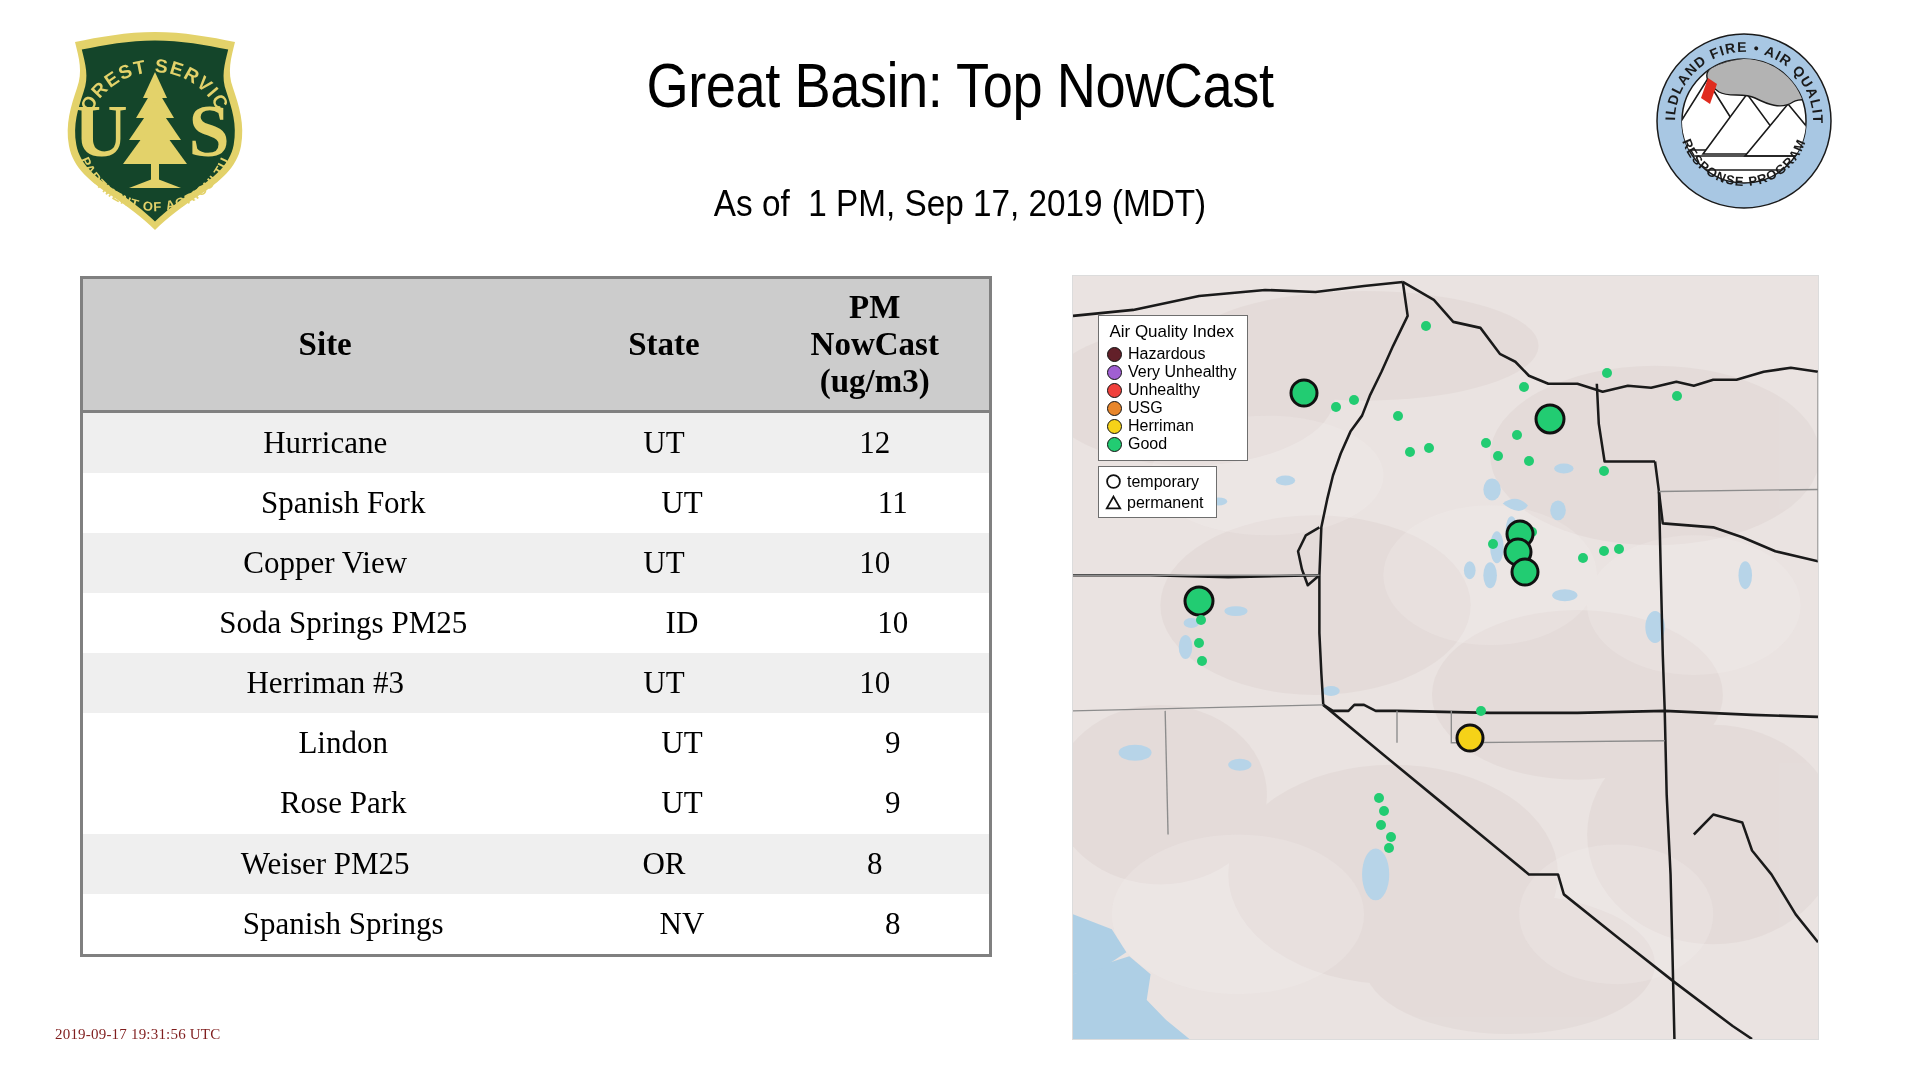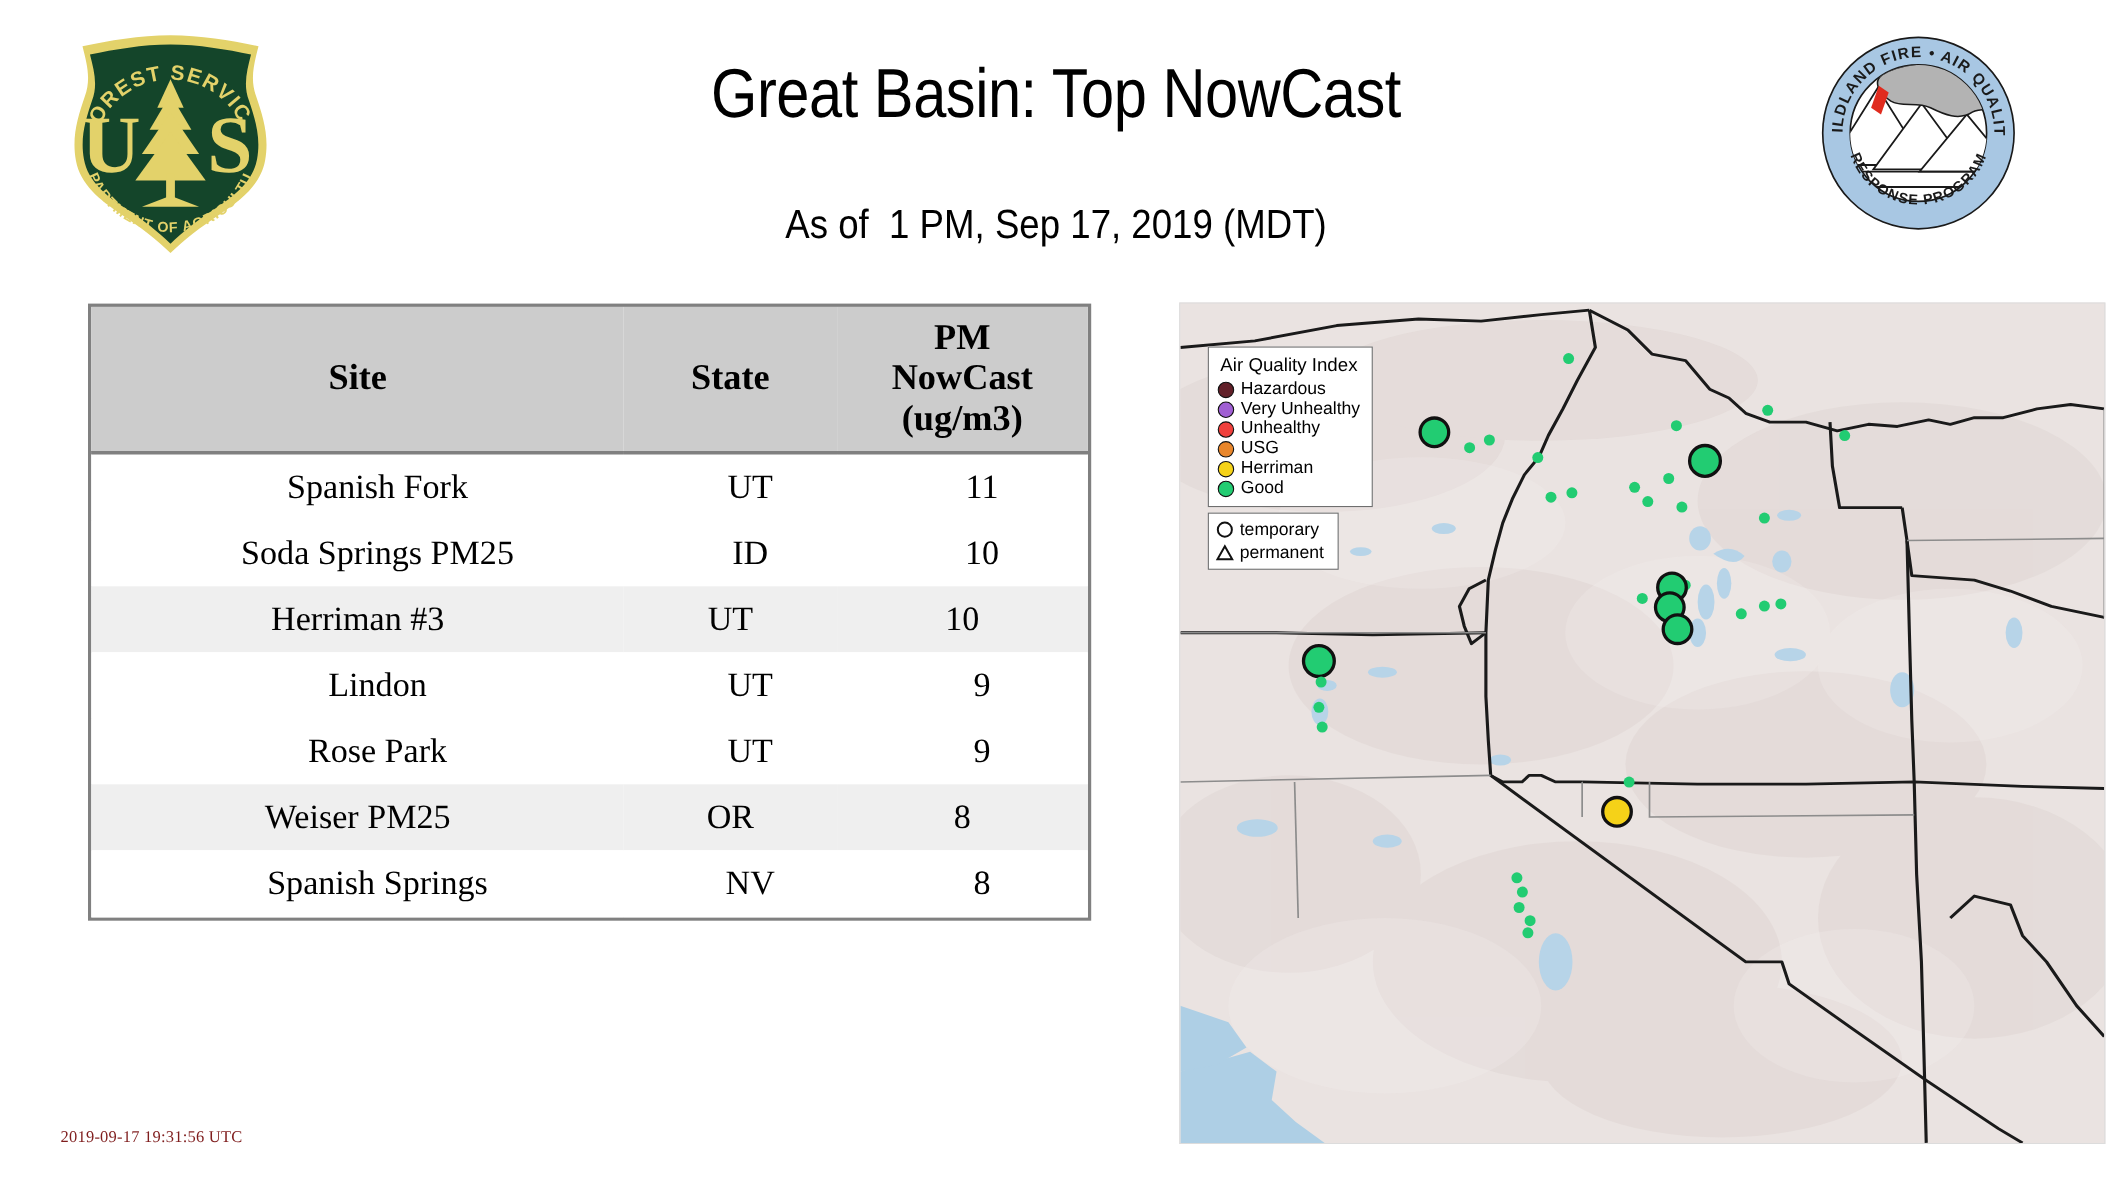--- a/index.html
+++ b/index.html
@@ -109,21 +109,21 @@
     font-size: 15px;
     color: #7f1d1d;
     letter-spacing: 0.2px;
   }
 
   
   #map-panel {
     position: absolute;
     left: 1072px;
     top: 275px;
-    width: 842px;
+    width: 747px;
     height: 765px;
     overflow: hidden;
     background: #eae4e2;
     border: 1px solid #dcdcdc;
     box-sizing: border-box;
   }
   #map-svg { display: block; width: 100%; height: 100%; }
 
   
   .map-legend {
@@ -257,24 +257,34 @@
         <th class="col-site">Site</th>
         <th class="col-state">State</th>
         <th class="col-value">
           <div>PM</div>
           <div>NowCast</div>
           <div>(ug/m3)</div>
         </th>
       </tr>
     </thead>
     <tbody id="nowcast-tbody">
+        <tr class="odd">
+          <td>Hurricane</td>
+          <td>UT</td>
+          <td>12</td>
+        </tr>
         <tr class="even">
           <td>Spanish Fork</td>
           <td>UT</td>
           <td>11</td>
+        </tr>
+        <tr class="odd">
+          <td>Copper View</td>
+          <td>UT</td>
+          <td>10</td>
         </tr>
         <tr class="even">
           <td>Soda Springs PM25</td>
           <td>ID</td>
           <td>10</td>
         </tr>
         <tr class="odd">
           <td>Herriman #3</td>
           <td>UT</td>
           <td>10</td>

